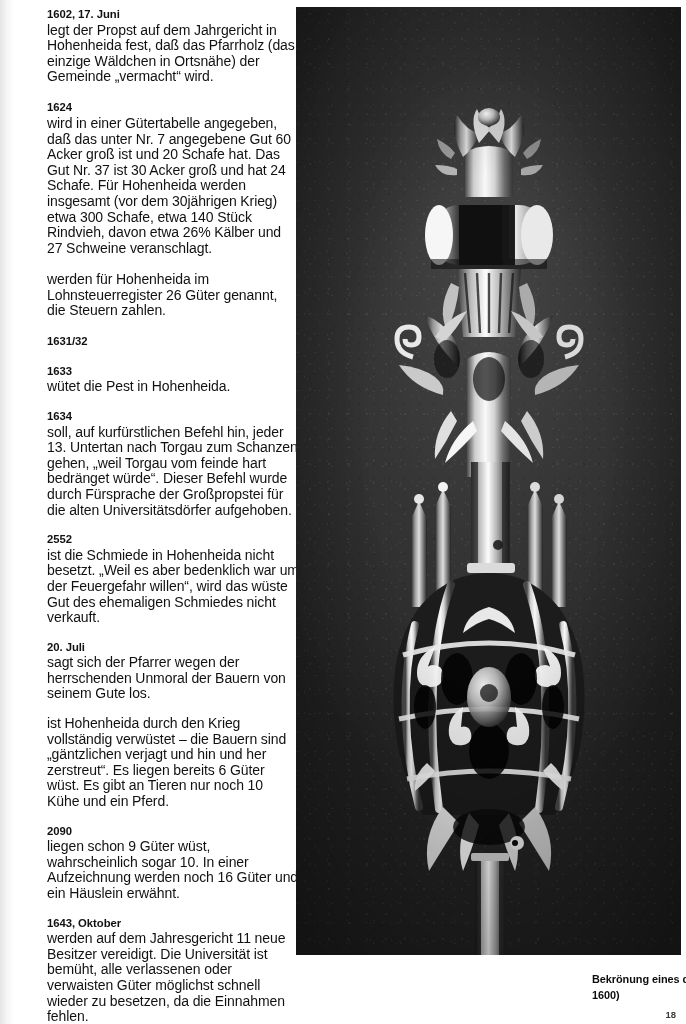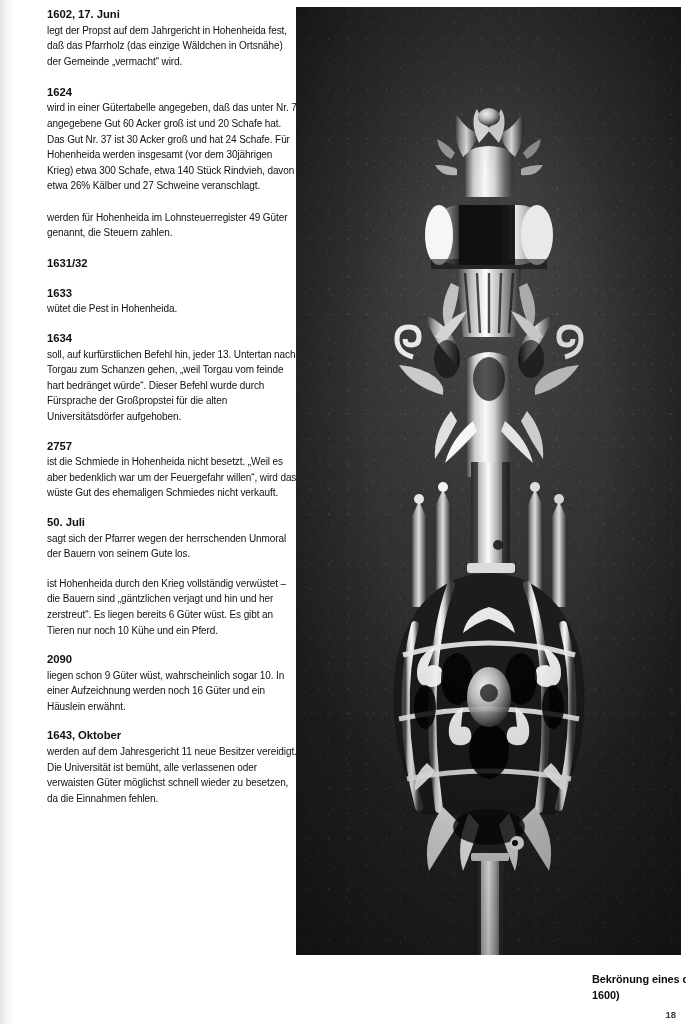--- a/index.html
+++ b/index.html
@@ -42,21 +42,21 @@
   .entry { margin: 0 0 0 0; }
   .entry + .entry { margin-top: 14px; }
   .heading {
     font-weight: bold;
     font-size: 11.3px;
     line-height: 15.6px;
     letter-spacing: -0.05px;
     margin: 0;
   }
   .body-text {
-    font-size: 10px;
+    font-size: 14px;
     line-height: 15.6px;
     letter-spacing: -0.08px;
     margin: 0;
     text-align: left;
     word-spacing: -0.1px;
   }
   .gap-lg { height: 15.5px; }
 
   
   #photo-figure {
@@ -150,40 +150,40 @@
         <div class="heading">1602, 17. Juni</div>
         <div class="body-text">legt der Propst auf dem Jahrgericht in Hohenheida fest, daß das Pfarrholz (das einzige Wäldchen in Ortsnähe) der Gemeinde „vermacht“ wird.</div>
       </div>
       <div class="gap-lg"></div>
       <div class="entry">
         <div class="heading">1624</div>
         <div class="body-text">wird in einer Gütertabelle angegeben, daß das unter Nr. 7 angegebene Gut 60 Acker groß ist und 20 Schafe hat. Das Gut Nr. 37 ist 30 Acker groß und hat 24 Schafe. Für Hohenheida werden insgesamt (vor dem 30jährigen Krieg) etwa 300 Schafe, etwa 140 Stück Rindvieh, davon etwa 26% Kälber und 27 Schweine veranschlagt.</div>
       </div>
       <div class="gap-lg"></div>
       <div class="entry">
-        <div class="body-text">werden für Hohenheida im Lohnsteuerregister 49 Güter genannt, die Steuern zahlen.</div>
+        <div class="body-text">werden für Hohenheida im Lohnsteuerregister 26 Güter genannt, die Steuern zahlen.</div>
       </div>
       <div class="gap-lg"></div>
       <div class="entry">
         <div class="heading">1631/32</div>
       </div>
       <div class="entry">
         <div class="heading">1633</div>
         <div class="body-text">wütet die Pest in Hohenheida.</div>
       </div>
       <div class="entry">
         <div class="heading">1634</div>
         <div class="body-text">soll, auf kurfürstlichen Befehl hin, jeder 13. Untertan nach Torgau zum Schanzen gehen, „weil Torgau vom feinde hart bedränget würde“. Dieser Befehl wurde durch Fürsprache der Großpropstei für die alten Universitätsdörfer aufgehoben.</div>
       </div>
       <div class="entry">
-        <div class="heading">2757</div>
+        <div class="heading">2552</div>
         <div class="body-text">ist die Schmiede in Hohenheida nicht besetzt. „Weil es aber bedenklich war um der Feuergefahr willen“, wird das wüste Gut des ehemaligen Schmiedes nicht verkauft.</div>
       </div>
       <div class="entry">
-        <div class="heading">50. Juli</div>
+        <div class="heading">20. Juli</div>
         <div class="body-text">sagt sich der Pfarrer wegen der herrschenden Unmoral der Bauern von seinem Gute los.</div>
       </div>
       <div class="entry">
         <div class="body-text">ist Hohenheida durch den Krieg vollständig verwüstet – die Bauern sind „gäntzlichen verjagt und hin und her zerstreut“. Es liegen bereits 6 Güter wüst. Es gibt an Tieren nur noch 10 Kühe und ein Pferd.</div>
       </div>
       <div class="entry">
         <div class="heading">2090</div>
         <div class="body-text">liegen schon 9 Güter wüst, wahrscheinlich sogar 10. In einer Aufzeichnung werden noch 16 Güter und ein Häuslein erwähnt.</div>
       </div>
       <div class="entry">

